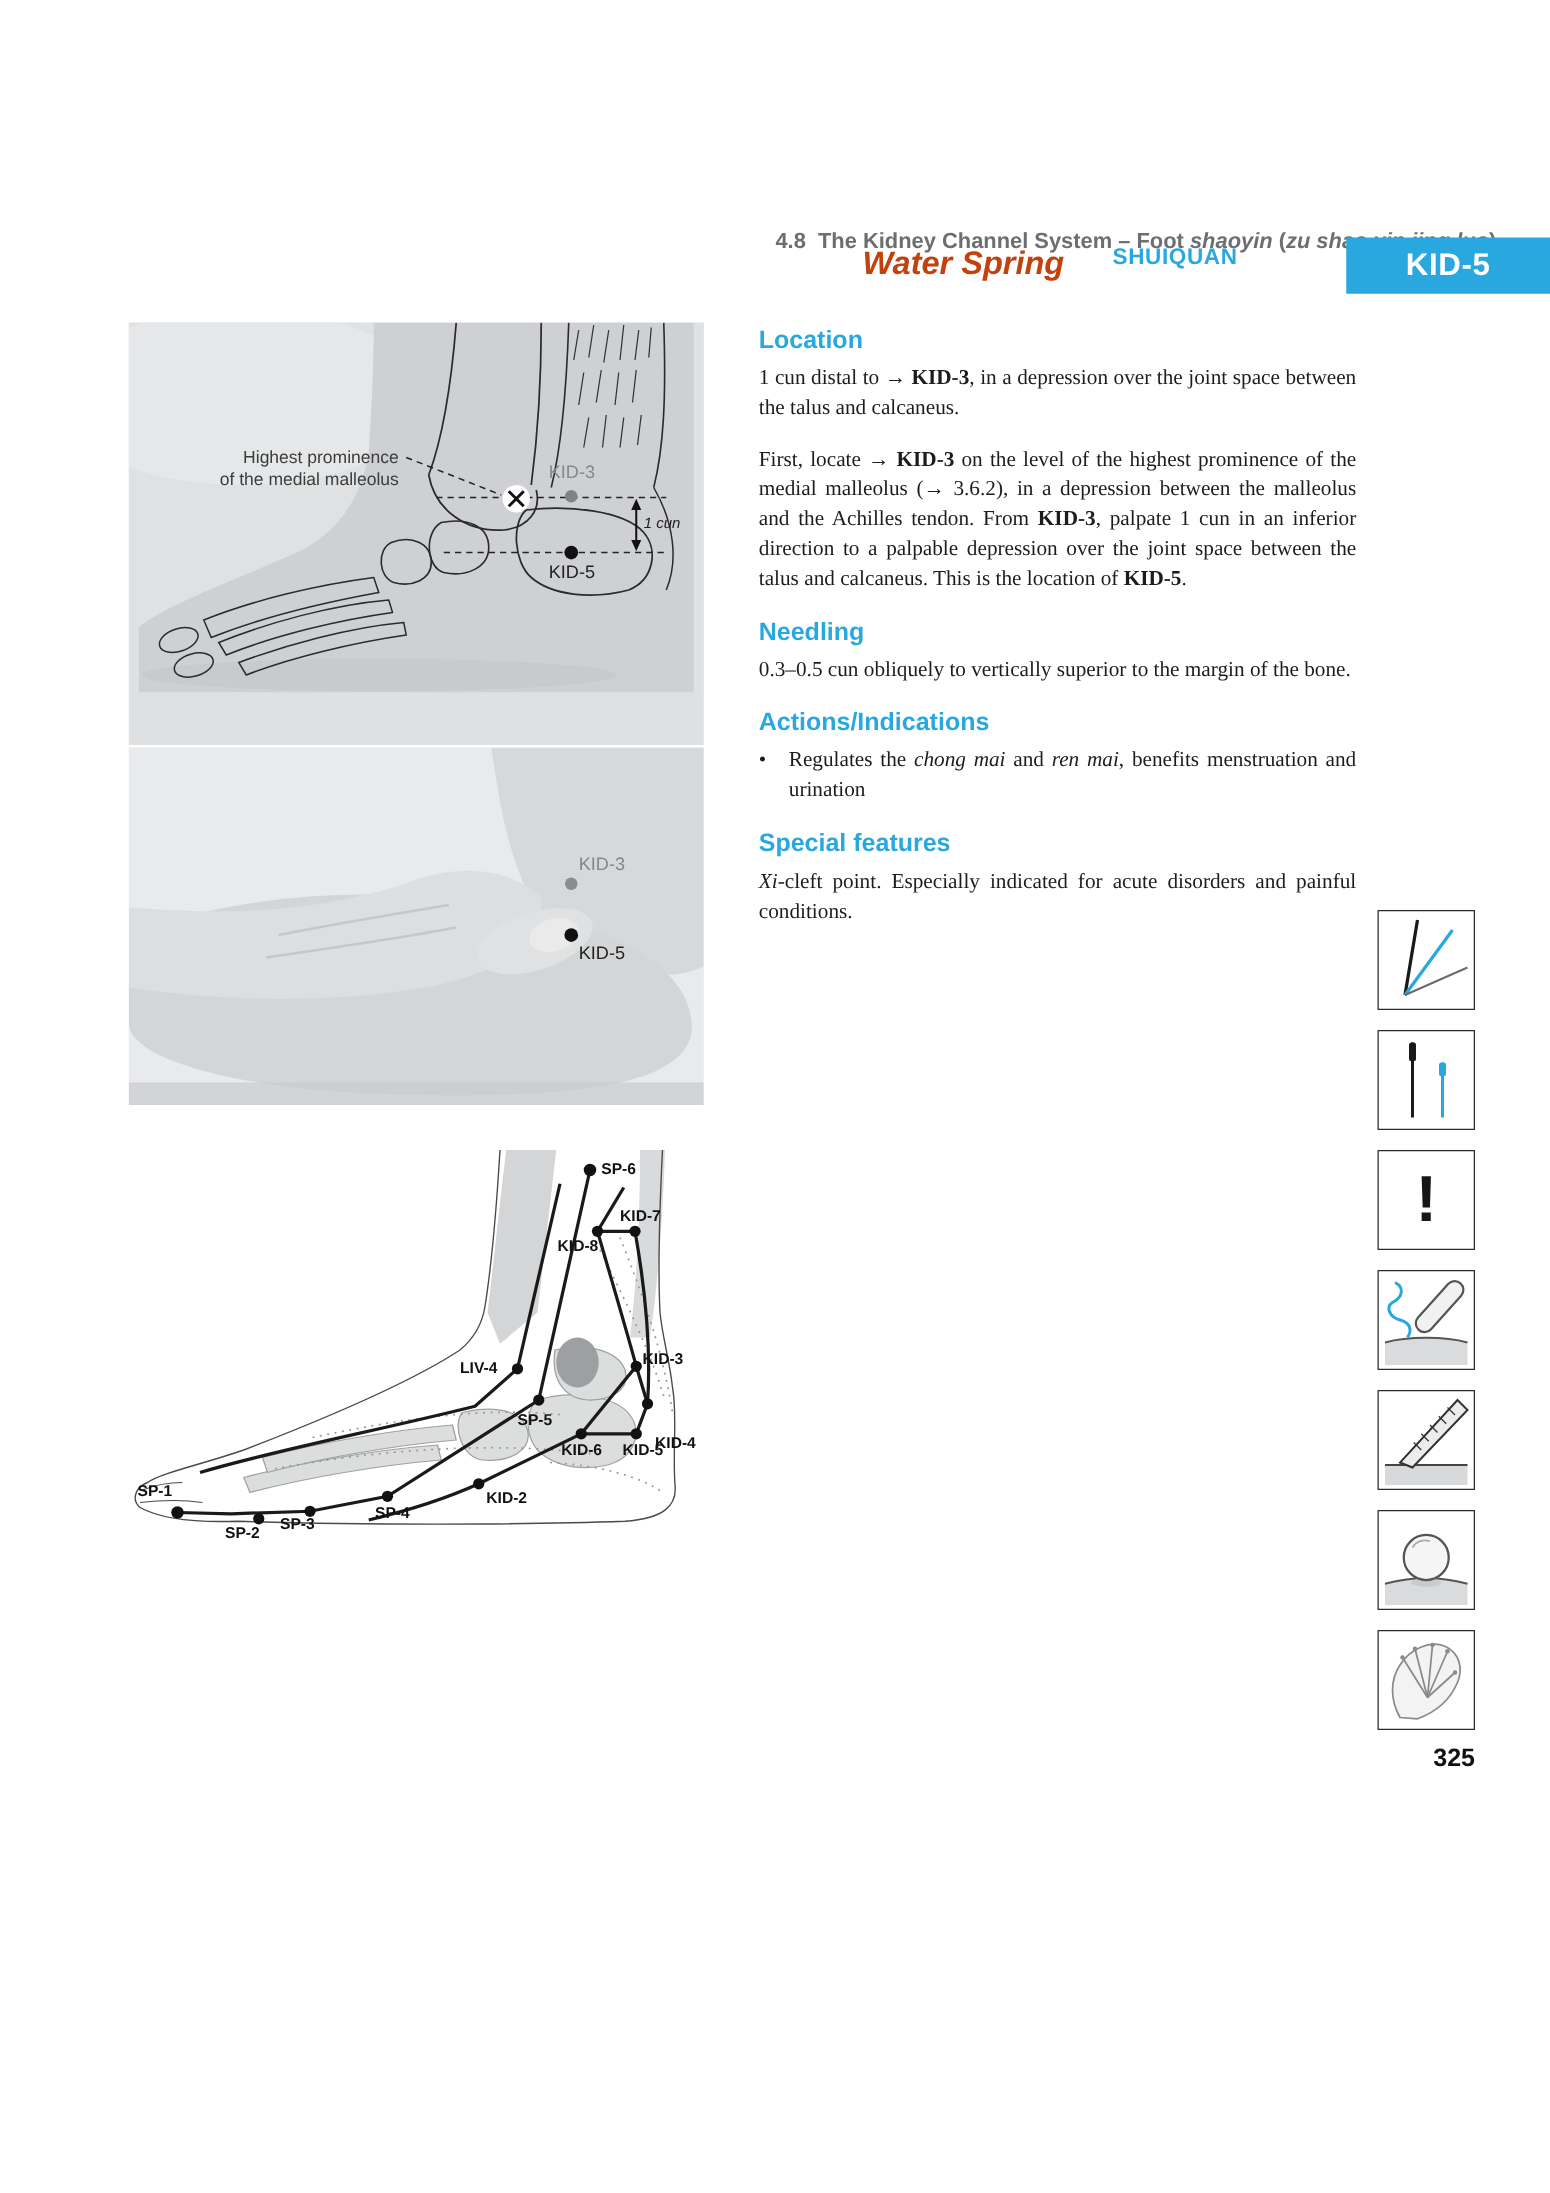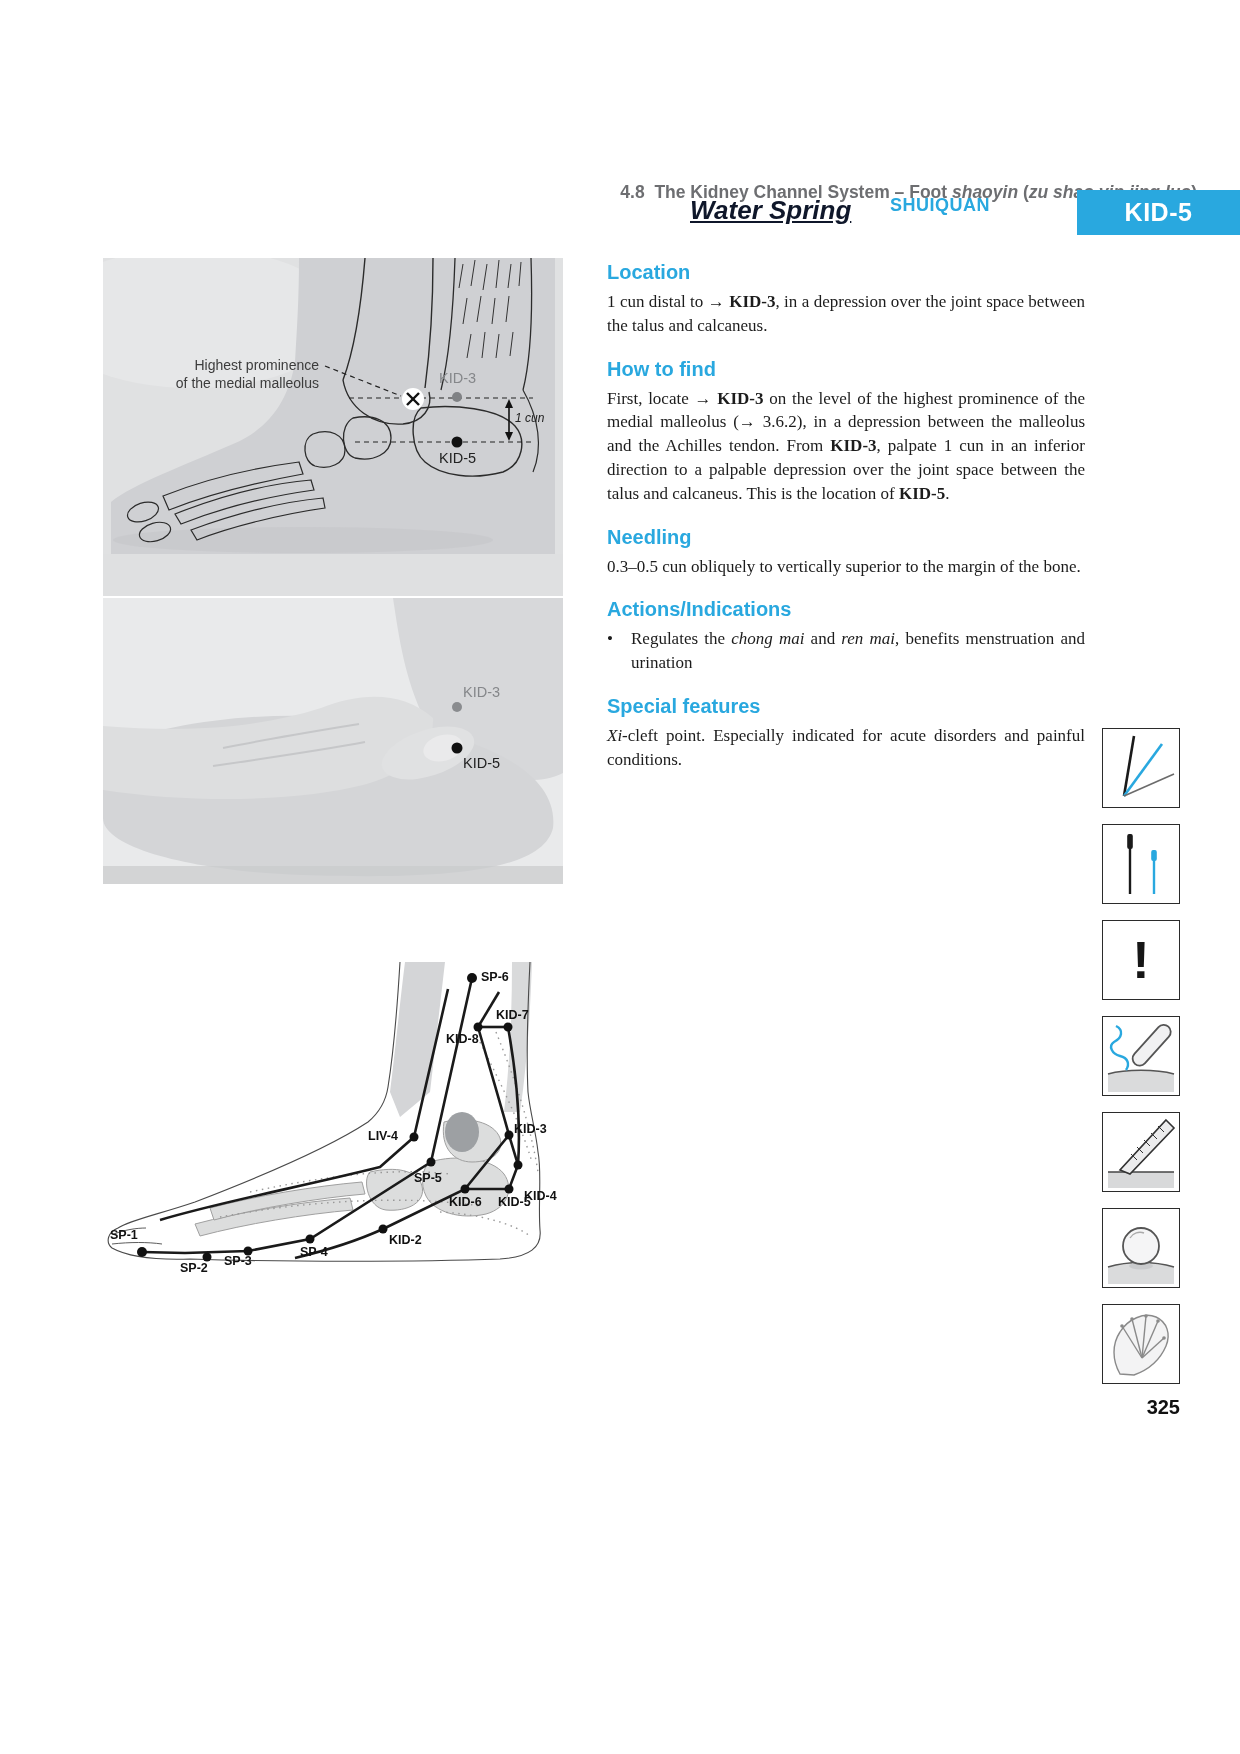--- a/index.html
+++ b/index.html
@@ -3,21 +3,21 @@
 <meta charset="utf-8">
 <style>
   html,body{margin:0;padding:0;}
   body{width:1240px;height:1754px;background:#ffffff;position:relative;overflow:hidden;
        font-family:"Liberation Serif","DejaVu Serif",serif;color:#1c1c1c;}
   .abs{position:absolute;}
   .sans{font-family:"Liberation Sans","DejaVu Sans",sans-serif;}
   .page-header{left:400px;width:797px;top:161px;text-align:right;font-weight:bold;
                font-size:17.5px;color:#6d6e71;white-space:pre;}
   .page-header .it{font-style:italic;}
-  .title-en{left:690px;top:195px;font-size:26px;font-weight:bold;font-style:italic;color:#0f172a;text-decoration:underline;}
+  .title-en{left:690px;top:195px;font-size:26px;font-weight:bold;font-style:italic;color:#c2410c;}
   .title-pinyin{left:890px;top:195px;font-size:18px;font-weight:bold;color:#29a8df;letter-spacing:.5px;}
   .code-box{left:1077px;top:190px;width:163px;height:45px;background:#29a8df;color:#ffffff;
             font-size:25px;font-weight:bold;text-align:center;line-height:45px;letter-spacing:.5px;}
   .text-col{left:607px;top:259px;width:478px;}
   .text-col h3{font-family:"Liberation Sans","DejaVu Sans",sans-serif;font-size:20px;line-height:26px;
                color:#29a8df;font-weight:bold;margin:0 0 5px 0;}
   .text-col .sec{margin-top:18px;}
   .text-col .sec:first-child{margin-top:0;}
   .text-col p{font-size:17px;line-height:23.8px;text-align:justify;margin:0;}
   .bullet-row{display:flex;}
@@ -51,21 +51,20 @@
 <div class="abs title-en sans">Water Spring</div>
 <div class="abs title-pinyin sans">SHUIQUAN</div>
 <div class="abs code-box sans">KID-5</div>
 
 <div class="abs text-col">
   <div class="sec">
     <h3>Location</h3>
     <p><span>1 cun distal to </span><span style="font-weight: bold;">→ KID-3</span><span>, in a depression over the joint space between the talus and calcaneus.</span></p>
   </div>
   <div class="sec">
-    <h3>How to find</h3>
     <p><span>First, locate </span><span style="font-weight: bold;">→ KID-3</span><span> on the level of the highest prominence of the medial malleolus (</span><span style="font-weight: bold;">→</span><span> 3.6.2), in a depression between the malleolus and the Achilles tendon. From </span><span style="font-weight: bold;">KID-3</span><span>, palpate 1 cun in an inferior direction to a palpable depression over the joint space between the talus and calcaneus. This is the location of </span><span style="font-weight: bold;">KID-5</span><span>.</span></p>
   </div>
   <div class="sec">
     <h3>Needling</h3>
     <p><span>0.3–0.5 cun obliquely to vertically superior to the margin of the bone.</span></p>
   </div>
   <div class="sec">
     <h3>Actions/Indications</h3>
     <div class="bullet-row">
       <span class="bullet-char">•</span>
@@ -158,21 +157,21 @@
     <path d="M110,168 C165,160 220,152 262,144" stroke="#c6c7c9" stroke-width="2" fill="none"></path>
     <rect x="0" y="268" width="460" height="18" fill="#c9cacc" opacity="0.7"></rect>
 
     <circle cx="354" cy="109" r="5" fill="#8a8c8f"></circle>
     <circle cx="354" cy="150" r="5.5" fill="#111"></circle>
   </svg>
   <div class="photo-label gray-label" style="left:360px;top:86px;">KID-3</div>
   <div class="photo-label dark-label" style="left:360px;top:157px;">KID-5</div>
 </div>
 
-<div class="abs" style="left:100px;top:962px;width:445px;height:315px;">
+<div class="abs" style="left:100px;top:920px;width:445px;height:315px;">
   <svg width="445" height="315" viewBox="0 0 445 315">
 
     <path d="M305,0 L345,0 L330,130 L300,155 L290,130 C295,90 300,40 305,0 Z" fill="#d4d5d7"></path>
     <path d="M412,0 L432,0 C430,60 426,110 420,150 L404,150 C410,100 412,50 412,0 Z" fill="#d9dadb"></path>
 
     <path d="M300,0 C297,50 292,100 288,125 C286,138 280,150 268,160 C230,185 160,215 95,240 C60,252 30,258 18,266 C8,270 5,280 12,286 C30,296 60,298 90,297 C180,300 320,300 400,297 C430,295 442,285 440,268 C438,240 442,210 438,190 C436,170 430,150 428,130 C426,90 428,40 430,0" fill="none" stroke="#4a4a4a" stroke-width="1.1"></path>
     <path d="M14,272 C24,268 36,266 46,266" fill="none" stroke="#4a4a4a" stroke-width="0.9"></path>
     <path d="M12,282 C30,280 48,280 62,282" fill="none" stroke="#4a4a4a" stroke-width="0.9"></path>
 
     <g fill="#dcdddd" stroke="#a0a0a0" stroke-width="1">

